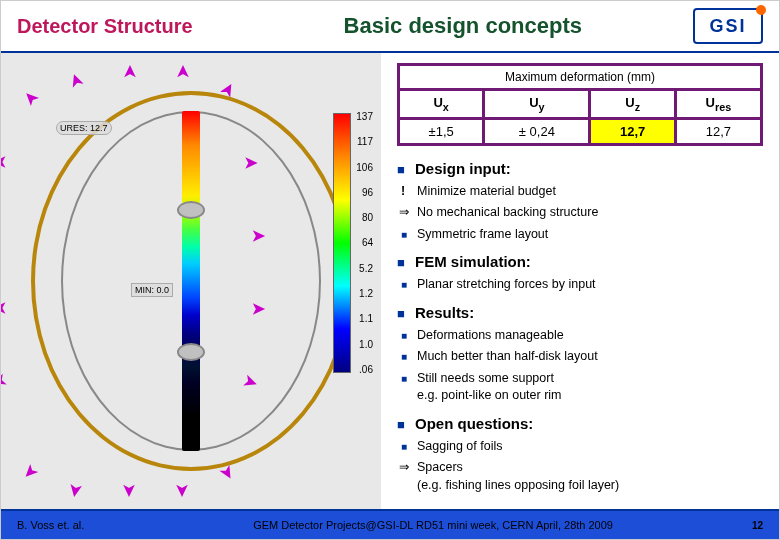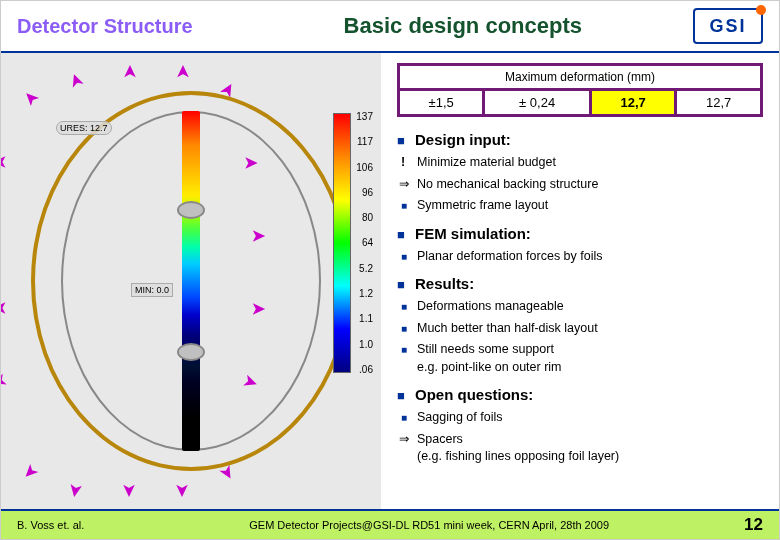--- a/index.html
+++ b/index.html
@@ -22,21 +22,21 @@
       display: flex;
       align-items: center;
       padding: 8px 16px;
       background: #fff;
       border-bottom: 2px solid #003399;
       height: 52px;
     }
     .header-title {
       font-size: 20px;
       font-weight: bold;
-      color: #8b5cf6;
+      color: #be185d;
       flex: 0 0 auto;
       margin-right: 40px;
     }
     .header-subtitle {
       font-size: 22px;
       font-weight: bold;
       color: #14532d;
       flex: 1;
       text-align: center;
     }
@@ -249,26 +249,26 @@
       left: 2px;
       color: #000;
       top: 2px;
     }
     .footer {
       display: flex;
       align-items: center;
       padding: 4px 16px;
       border-top: 2px solid #003399;
       font-size: 11px;
-      background: #bef264;
+      background: #1d4ed8;
       height: 30px;
     }
     .footer-left { flex: 0 0 auto; margin-right: 30px; }
     .footer-center { flex: 1; text-align: center; }
-    .footer-right { flex: 0 0 auto; font-weight: bold; font-size: 17px; }
+    .footer-right { flex: 0 0 auto; font-weight: bold; font-size: 10px; }
   </style>
 </head>
 <body>
 
 <div class="slide">
 
   <div class="header">
     <div class="header-title">Detector Structure</div>
     <div class="header-subtitle">Basic design concepts</div>
     <div class="logo">
@@ -335,20 +335,26 @@
       </div>
     </div>
 
     <div class="right-panel">
 
       <table class="deform-table">
         <thead>
           <tr class="span-header">
             <th colspan="4">Maximum deformation (mm)</th>
           </tr>
+          <tr class="header-row">
+            <th>U<sub>x</sub></th>
+            <th>U<sub>y</sub></th>
+            <th>U<sub>z</sub></th>
+            <th>U<sub>res</sub></th>
+          </tr>
         </thead>
         <tbody>
           <tr>
             <td>±1,5</td>
             <td>± 0,24</td>
             <td class="highlight-yellow">12,7</td>
             <td>12,7</td>
           </tr>
         </tbody>
       </table>
@@ -361,21 +367,21 @@
         <li class="bullet-exclaim">Minimize material budget</li>
         <li class="bullet-arrow">No mechanical backing structure</li>
         <li class="bullet-square">Symmetric frame layout</li>
       </ul>
 
       <div class="section-title">
         <span style="color:#003399;font-size:13px;margin-right:6px;">■</span>
         <span>FEM simulation:</span>
       </div>
       <ul class="bullet-list">
-        <li class="bullet-square">Planar deformation forces by foils</li>
+        <li class="bullet-square">Planar stretching forces by input</li>
       </ul>
 
       <div class="section-title">
         <span style="color:#003399;font-size:13px;margin-right:6px;">■</span>
         <span>Results:</span>
       </div>
       <ul class="bullet-list">
         <li class="bullet-square">Deformations manageable</li>
         <li class="bullet-square">Much better than half-disk layout</li>
         <li class="bullet-square">Still needs some support<br>e.g. point-like on outer rim</li>

